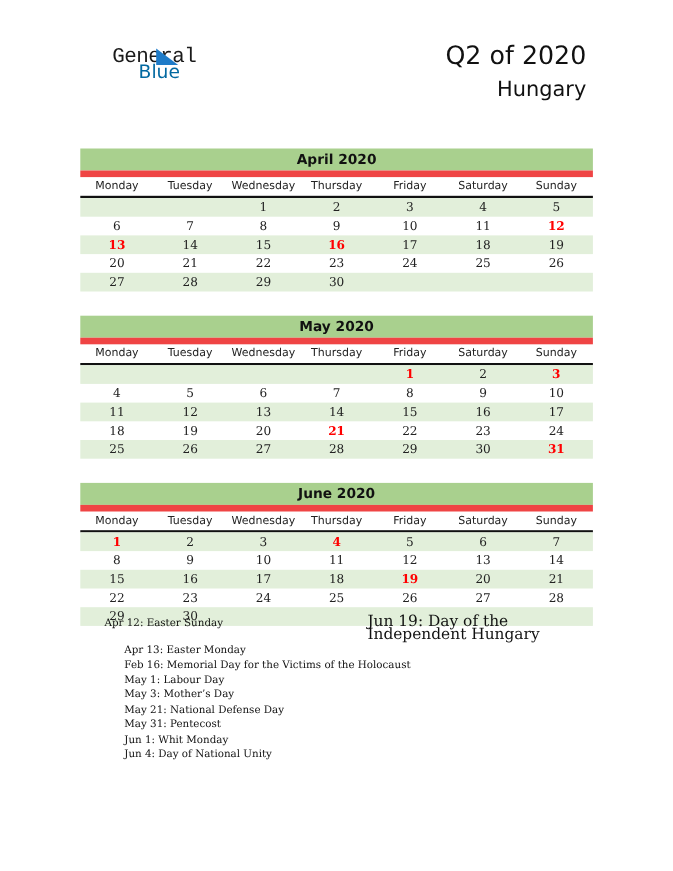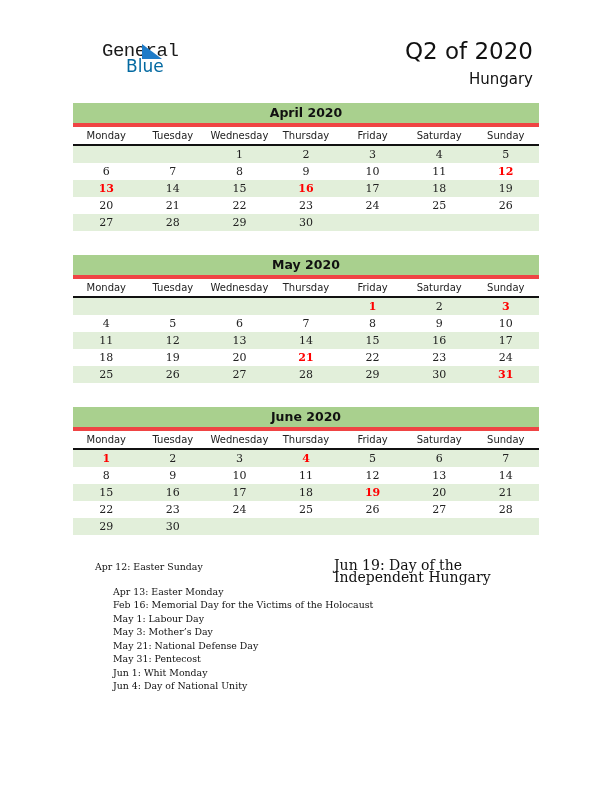--- a/index.html
+++ b/index.html
@@ -2,24 +2,24 @@
 <html><head>
   <meta charset="utf-8">
   <style>
     html, body { margin: 0; padding: 0; background: #ffffff; }
     body { width: 612px; height: 792px; position: relative; overflow: hidden; font-family: "DejaVu Sans", sans-serif; }
     .logo { position: absolute; left: 74px; top: 40px; width: 100px; height: 40px; }
     .logo .general { position: absolute; left: 0; top: 0; font-size: 19px; color: #1a1a1a; letter-spacing: -0.5px; font-family: Liberation Mono, monospace; margin-left: 28px; }
     .logo .blue { position: absolute; left: 52px; top: 16px; font-size: 17px; color: #0369a1; font-family: "DejaVu Sans", sans-serif; }
     .logo .tri { position: absolute; left: 68px; top: 4px; width: 0; height: 0; border-left: 20px solid #1e7bc8; border-top: 15px solid transparent; }
     .title { position: absolute; right: 79px; top: 38px; font-size: 23px; color: #111; text-align: right; margin-left: 16px; }
-    .country { position: absolute; right: 79px; top: 70px; font-size: 15px; color: #111; text-align: left; }
+    .country { position: absolute; right: 79px; top: 70px; font-size: 19px; color: #111; text-align: left; }
     .month { position: absolute; left: 73px; width: 466px; }
-    .month-header { height: 20px; background: #a9d08e; text-align: center; font-weight: bold; font-size: 12.5px; line-height: 20px; color: #111; }
-    .dow-row { display: flex; height: 17px; border-top: 4px solid #ef4444; border-bottom: 2px solid #111; }
+    .month-header { height: 20px; background: #a9d08e; text-align: center; font-weight: bold; font-size: 12.5px; line-height: 20px; color: #111; margin-top: 32px; }
+    .dow-row { display: flex; height: 17px; border-top: 6px solid #ef4444; border-bottom: 2px solid #111; }
     .dow { flex: 1; text-align: center; font-size: 10px; line-height: 17px; color: #222; position: relative; }
     .week { display: flex; height: 17px; }
     .week.alt { background: #e2efda; }
     .day { flex: 1; text-align: center; font-family: "DejaVu Serif", serif; font-size: 11px; line-height: 17px; color: #222; }
     .day.hol { color: #ff0000; font-weight: bold; }
     .notes { position: absolute; left: 77px; top: 560px; font-family: "DejaVu Serif", serif; font-size: 9.4px; color: #111; line-height: 13.5px; }
     .notes div { white-space: nowrap; margin-left: 18px; }
     .notes .gap { height: 11px; }
     .notes2 { position: absolute; left: 334px; top: 560px; width: 170px; font-family: "DejaVu Serif", serif; font-size: 14px; color: #111; line-height: 11.5px; }
   </style>

